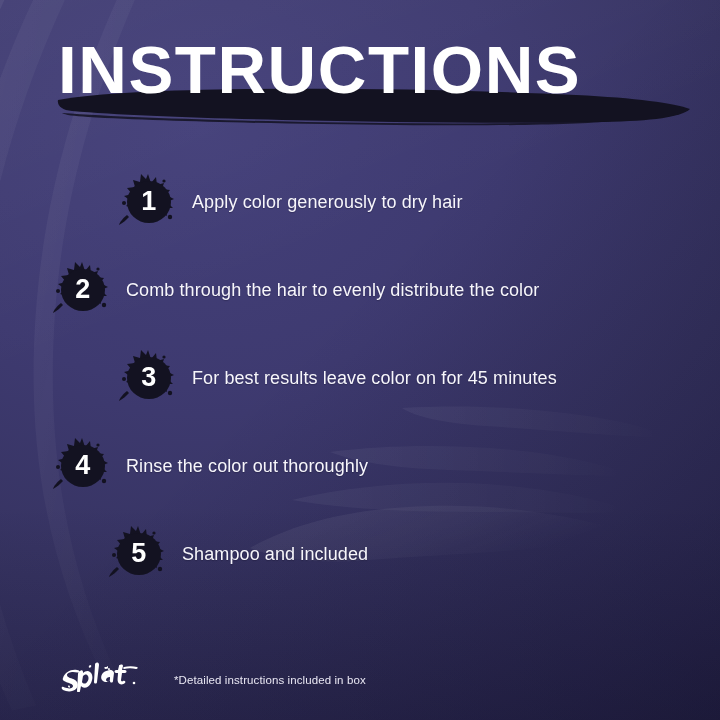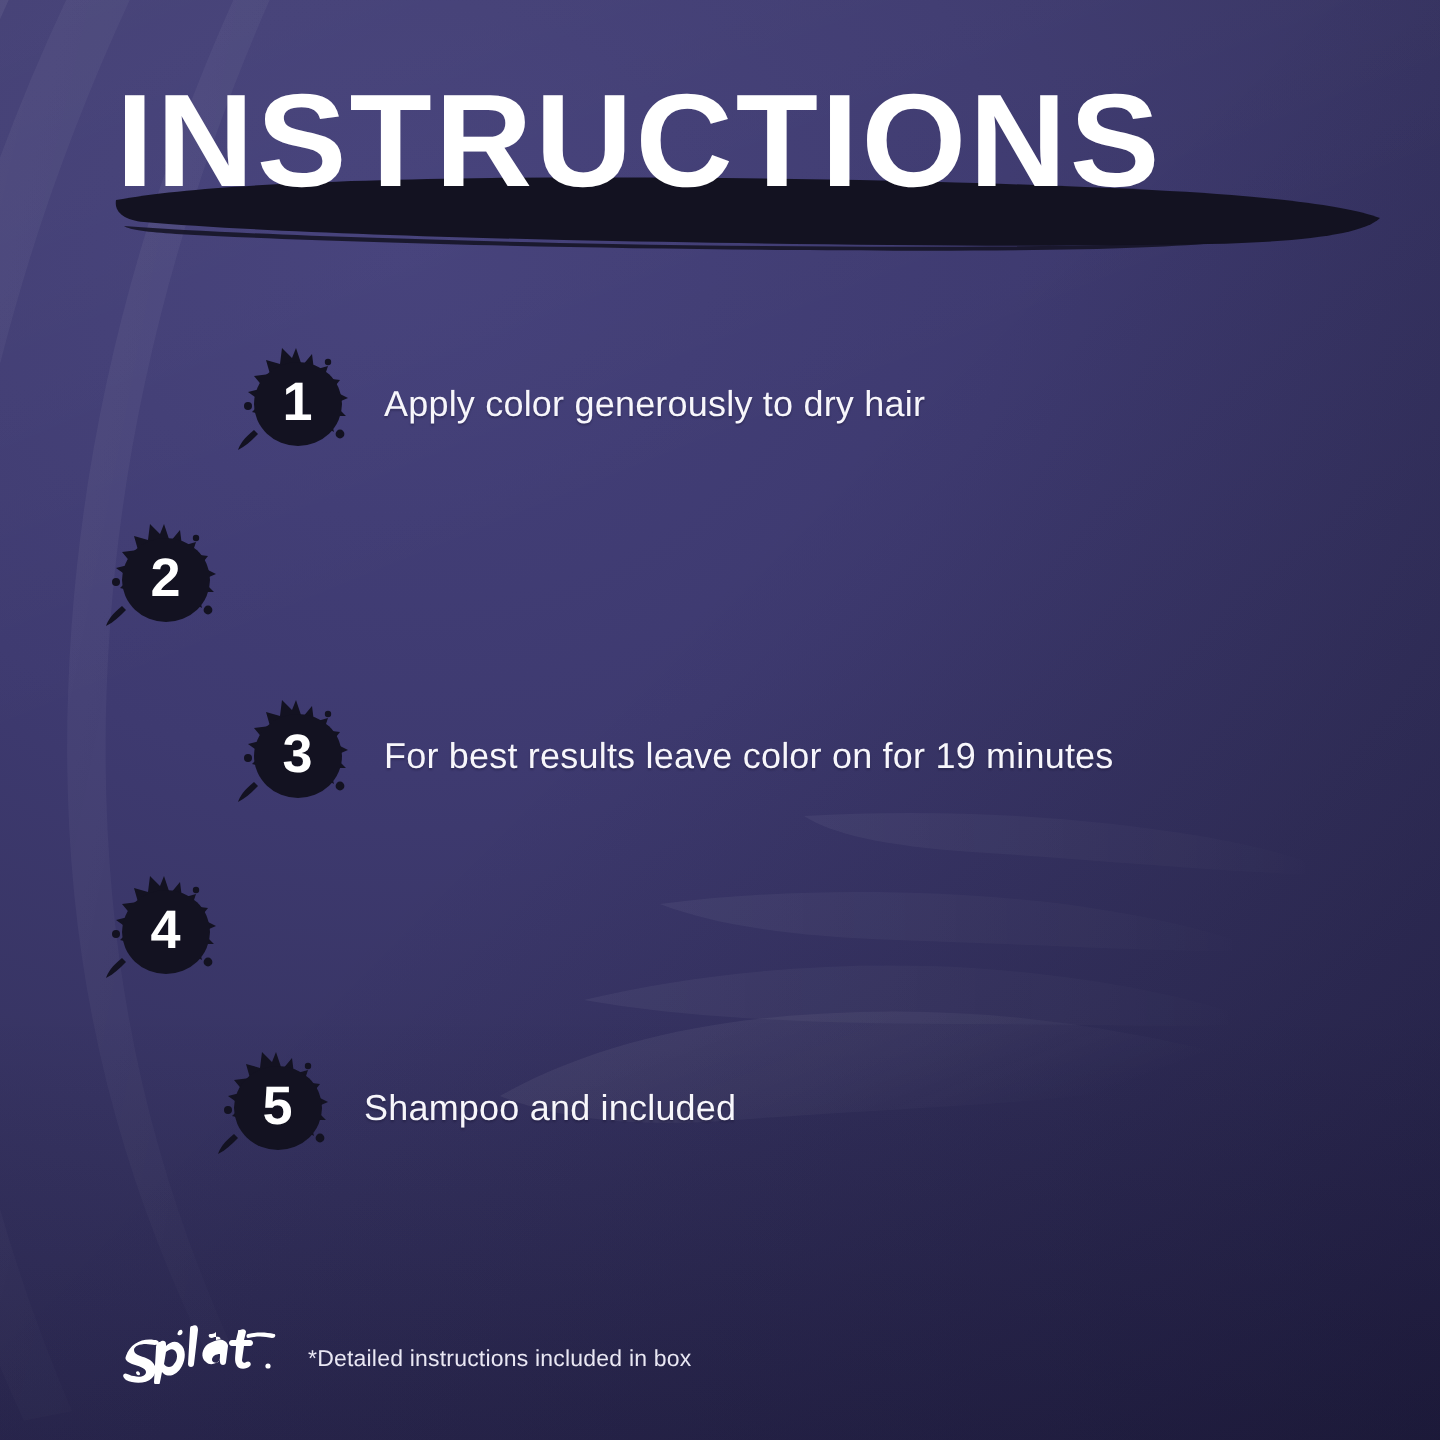--- a/index.html
+++ b/index.html
@@ -134,20 +134,21 @@
     text-shadow: 0 1px 1px rgba(15,12,40,0.30);
   }
 
   
   .footer {
     position: absolute;
     left: 58px;
     bottom: 28px;
     display: flex;
     align-items: flex-end;
+    gap: 20px;
   }
   .logo {
     width: 82px;
     height: 34px;
     flex: 0 0 82px;
   }
   .logo svg { display: block; width: 82px; height: 34px; }
   .footnote {
     margin-left: 14px;
     margin-bottom: 5px;
@@ -247,49 +248,51 @@
         <svg viewBox="0 0 62 62">
           <path fill="#131221" d="M30,3 l3,9 5,-6 1,8 7,-2 -2,6 8,1 -4,5 8,4 -7,3 6,6 -8,0 2,8 -7,-4 -2,8 -5,-6 -4,7 -3,-7 -6,5 -1,-7 -8,2 3,-6 -8,-2 5,-5 -7,-5 8,-2 -5,-6 8,-1 -2,-7 7,2 1,-8 5,5 Z"></path>
           <ellipse cx="31" cy="31" rx="22" ry="21" fill="#131221"></ellipse>
           <path fill="#131221" d="M9,44 c-5,4 -7,7 -8,10 4,-2 7,-5 10,-8 Z"></path>
           <circle cx="6" cy="32" r="2" fill="#131221"></circle>
           <circle cx="52" cy="46" r="2.2" fill="#131221"></circle>
           <circle cx="46" cy="10" r="1.6" fill="#131221"></circle>
         </svg>
         <div class="step-num">2</div>
       </div>
+      <div class="step-text">Comb through the hair to evenly distribute the color</div>
     </div>
 
     <div class="step" style="padding-left:118px;">
       <div class="step-splat">
         <svg viewBox="0 0 62 62">
           <path fill="#131221" d="M30,3 l3,9 5,-6 1,8 7,-2 -2,6 8,1 -4,5 8,4 -7,3 6,6 -8,0 2,8 -7,-4 -2,8 -5,-6 -4,7 -3,-7 -6,5 -1,-7 -8,2 3,-6 -8,-2 5,-5 -7,-5 8,-2 -5,-6 8,-1 -2,-7 7,2 1,-8 5,5 Z"></path>
           <ellipse cx="31" cy="31" rx="22" ry="21" fill="#131221"></ellipse>
           <path fill="#131221" d="M9,44 c-5,4 -7,7 -8,10 4,-2 7,-5 10,-8 Z"></path>
           <circle cx="6" cy="32" r="2" fill="#131221"></circle>
           <circle cx="52" cy="46" r="2.2" fill="#131221"></circle>
           <circle cx="46" cy="10" r="1.6" fill="#131221"></circle>
         </svg>
         <div class="step-num">3</div>
       </div>
-      <div class="step-text">For best results leave color on for 19 minutes</div>
+      <div class="step-text">For best results leave color on for 45 minutes</div>
     </div>
 
     <div class="step" style="padding-left:52px;">
       <div class="step-splat">
         <svg viewBox="0 0 62 62">
           <path fill="#131221" d="M30,3 l3,9 5,-6 1,8 7,-2 -2,6 8,1 -4,5 8,4 -7,3 6,6 -8,0 2,8 -7,-4 -2,8 -5,-6 -4,7 -3,-7 -6,5 -1,-7 -8,2 3,-6 -8,-2 5,-5 -7,-5 8,-2 -5,-6 8,-1 -2,-7 7,2 1,-8 5,5 Z"></path>
           <ellipse cx="31" cy="31" rx="22" ry="21" fill="#131221"></ellipse>
           <path fill="#131221" d="M9,44 c-5,4 -7,7 -8,10 4,-2 7,-5 10,-8 Z"></path>
           <circle cx="6" cy="32" r="2" fill="#131221"></circle>
           <circle cx="52" cy="46" r="2.2" fill="#131221"></circle>
           <circle cx="46" cy="10" r="1.6" fill="#131221"></circle>
         </svg>
         <div class="step-num">4</div>
       </div>
+      <div class="step-text">Rinse the color out thoroughly</div>
     </div>
 
     <div class="step" style="padding-left:108px;">
       <div class="step-splat">
         <svg viewBox="0 0 62 62">
           <path fill="#131221" d="M30,3 l3,9 5,-6 1,8 7,-2 -2,6 8,1 -4,5 8,4 -7,3 6,6 -8,0 2,8 -7,-4 -2,8 -5,-6 -4,7 -3,-7 -6,5 -1,-7 -8,2 3,-6 -8,-2 5,-5 -7,-5 8,-2 -5,-6 8,-1 -2,-7 7,2 1,-8 5,5 Z"></path>
           <ellipse cx="31" cy="31" rx="22" ry="21" fill="#131221"></ellipse>
           <path fill="#131221" d="M9,44 c-5,4 -7,7 -8,10 4,-2 7,-5 10,-8 Z"></path>
           <circle cx="6" cy="32" r="2" fill="#131221"></circle>
           <circle cx="52" cy="46" r="2.2" fill="#131221"></circle>

